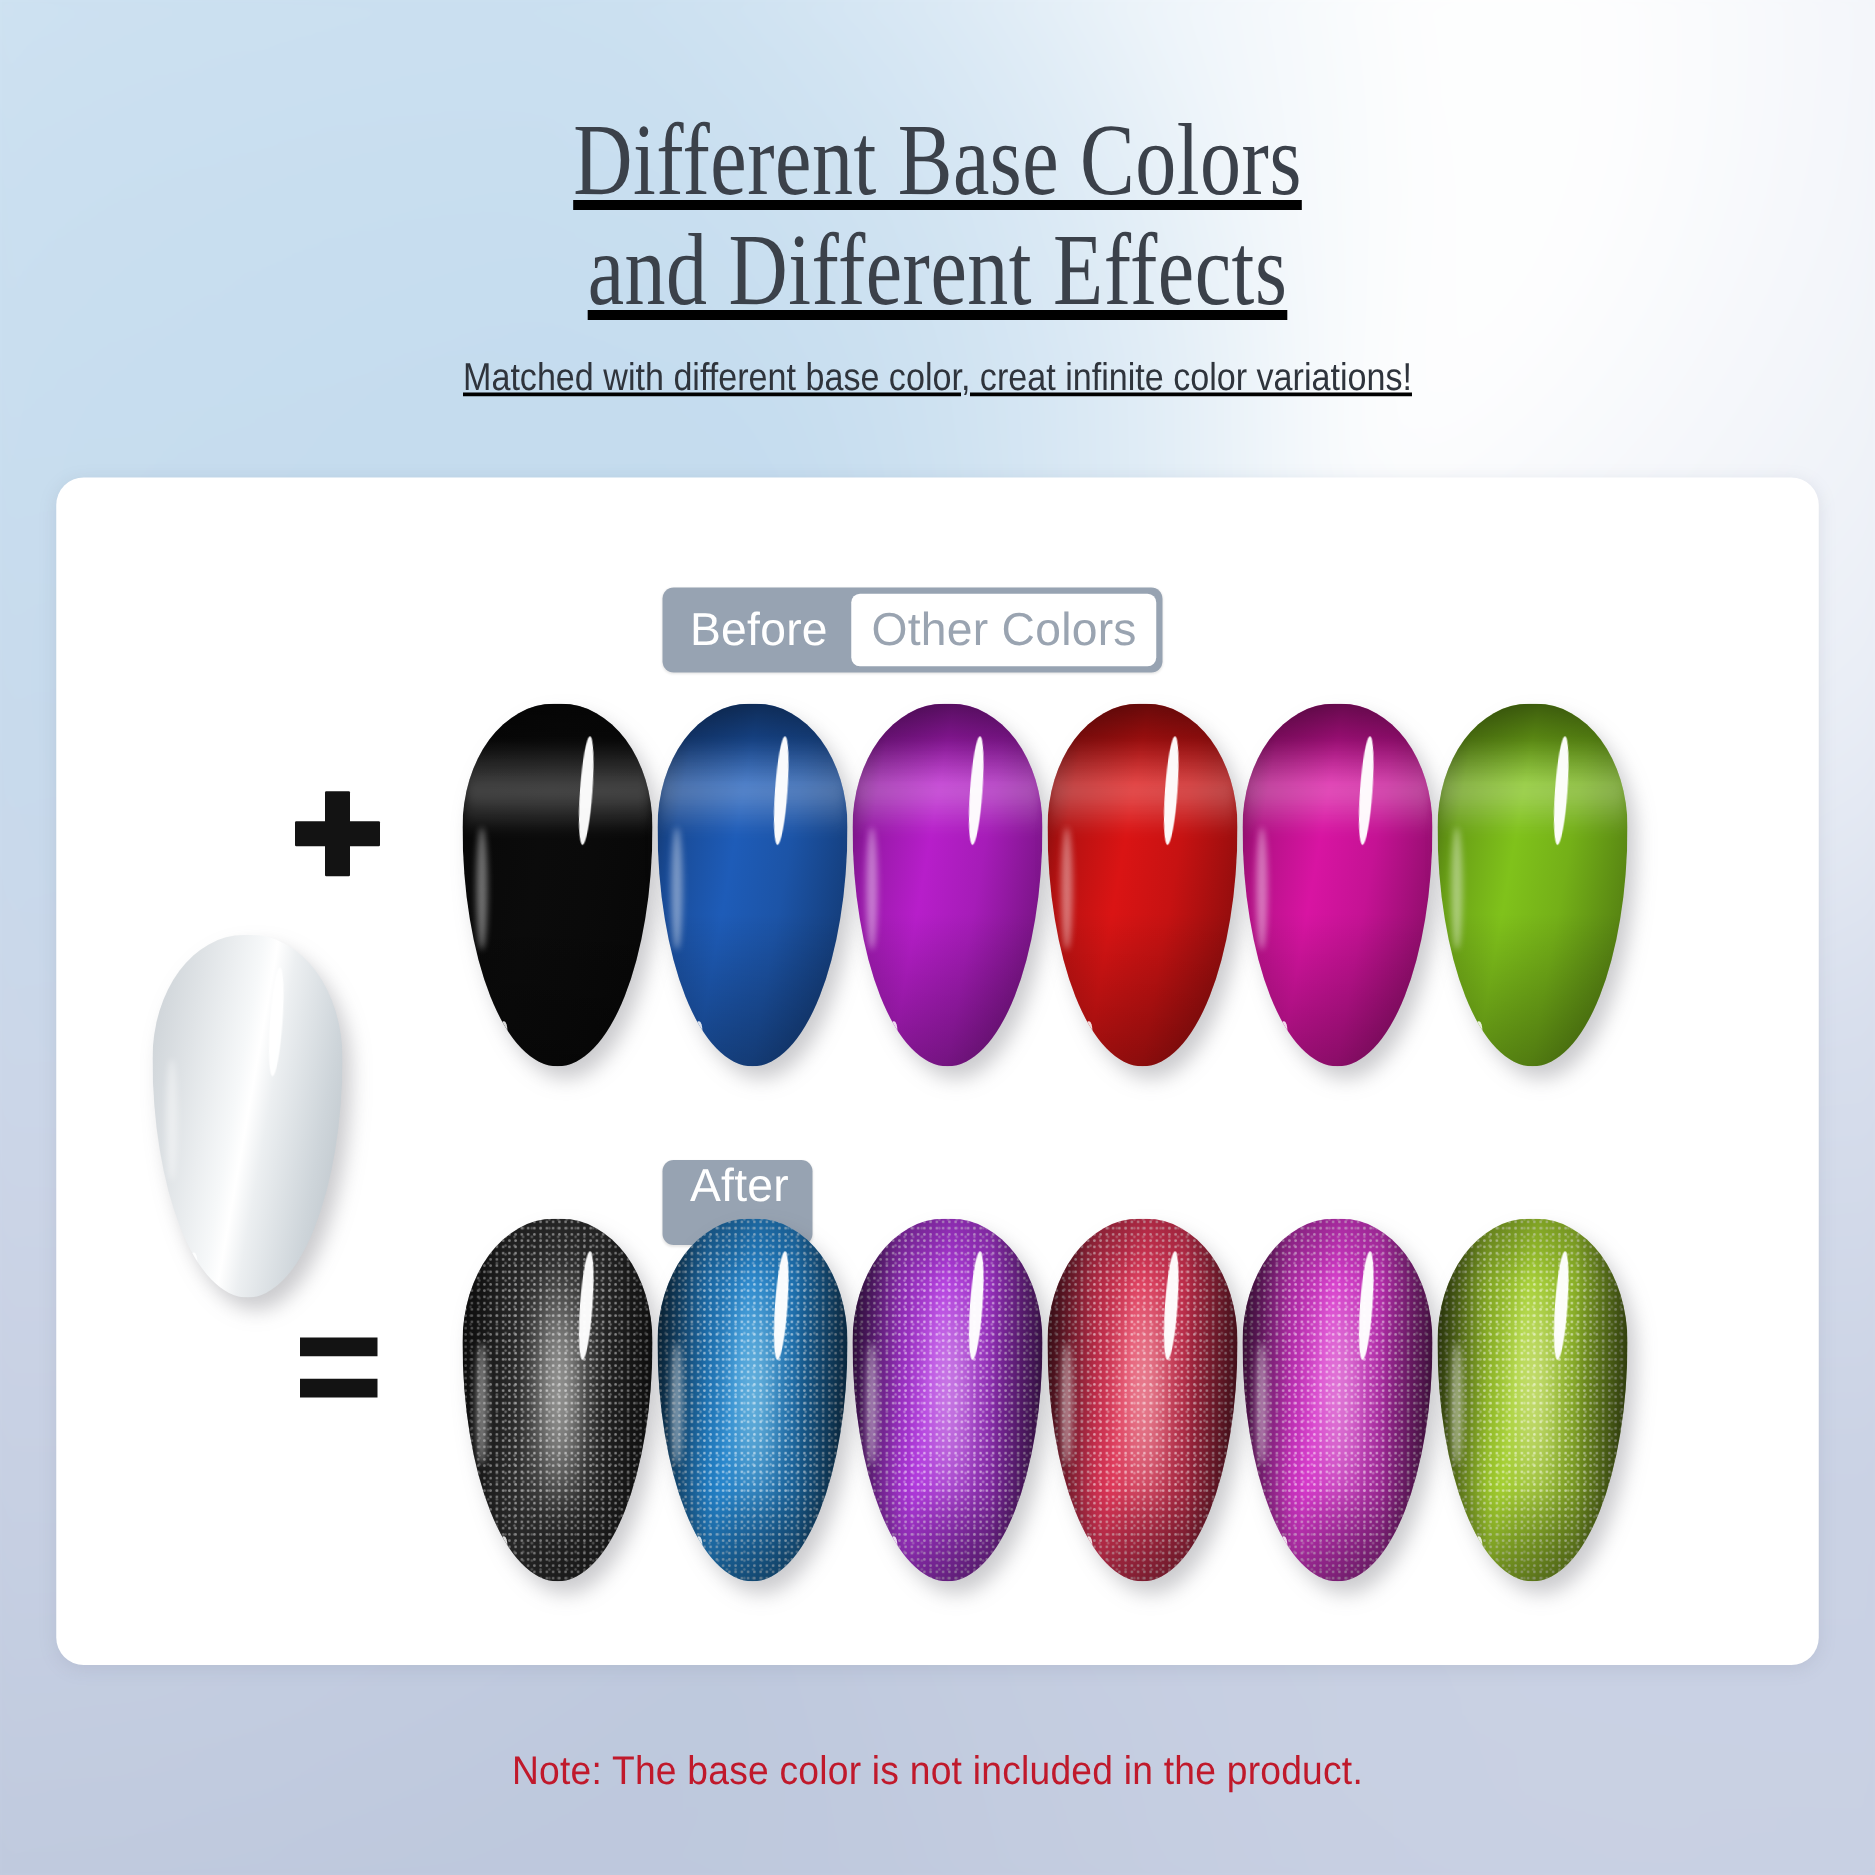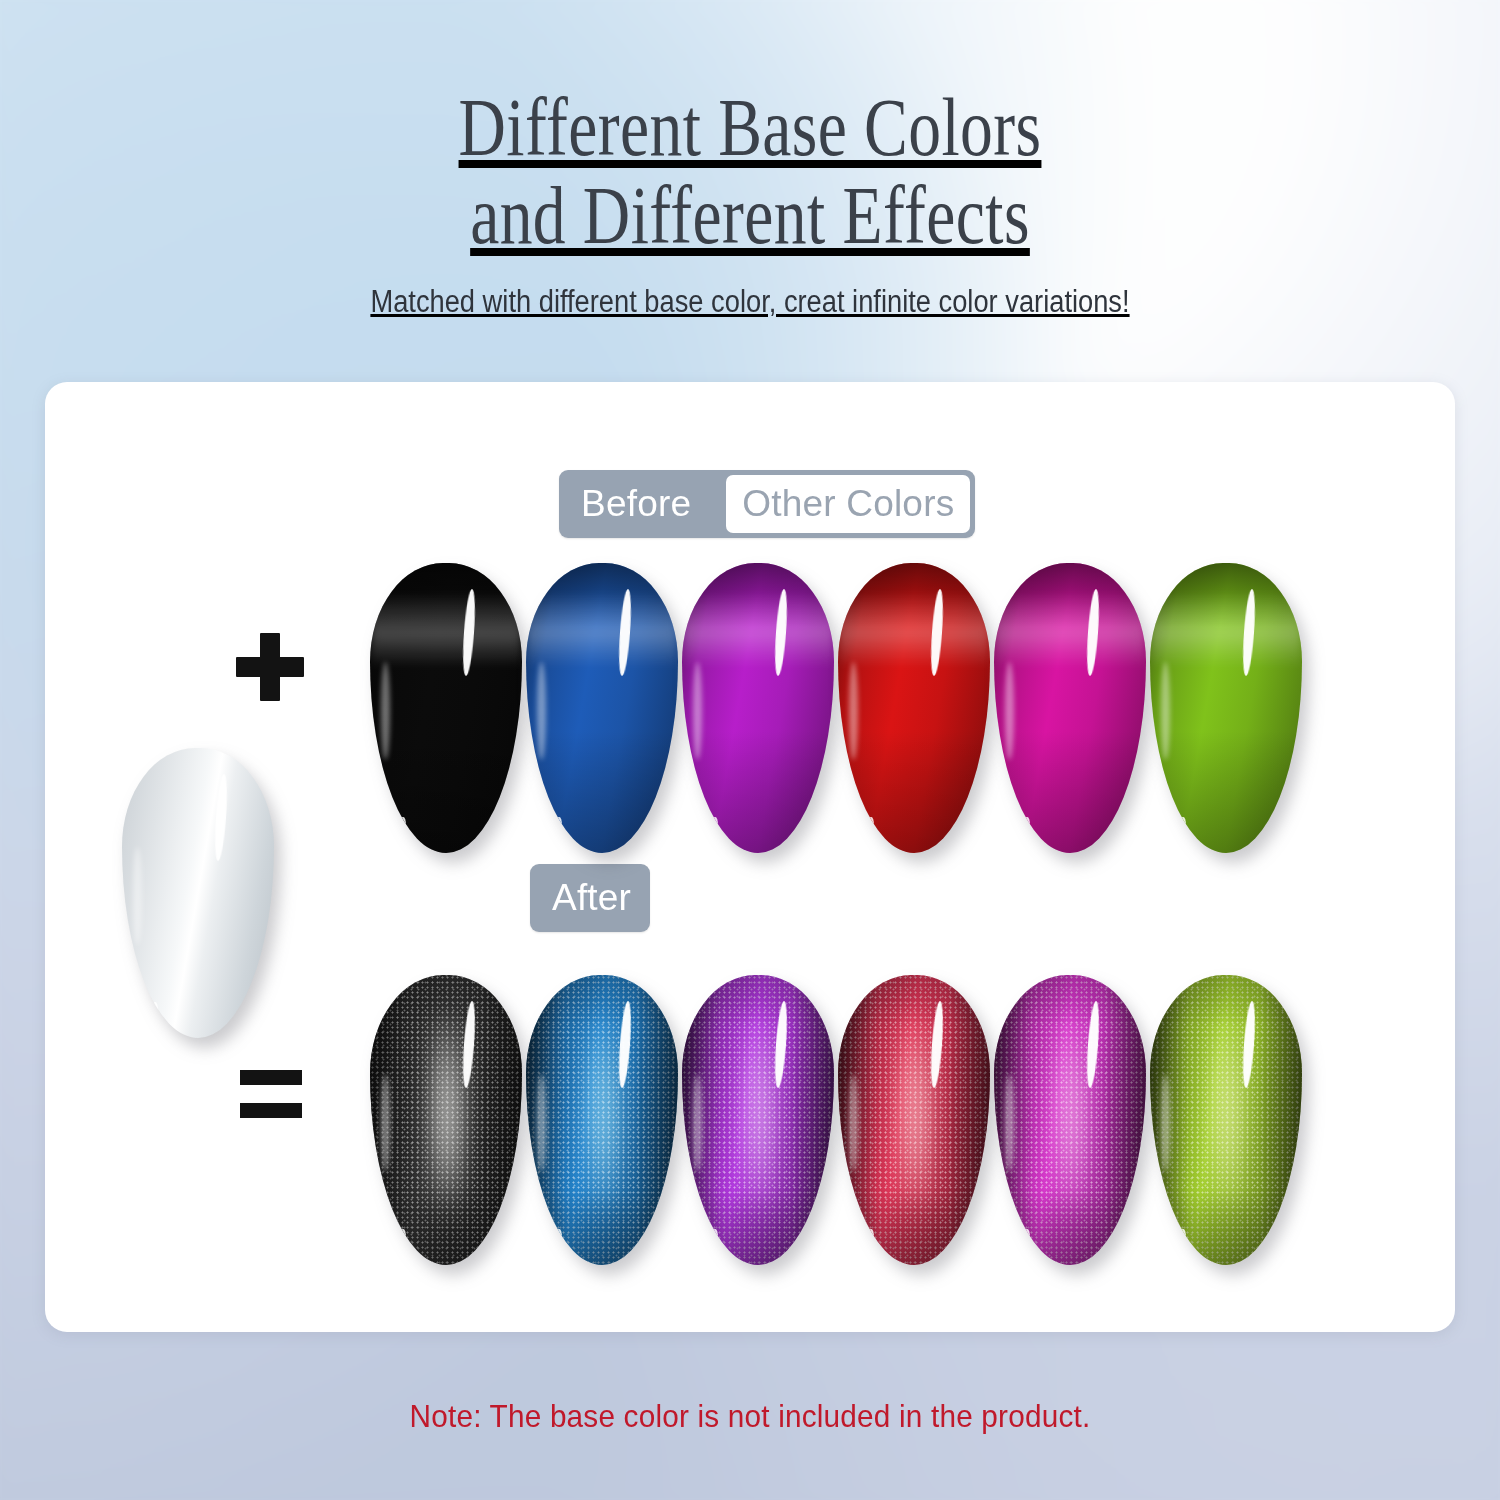--- a/index.html
+++ b/index.html
@@ -100,30 +100,30 @@
   .badge .lead {
     display:flex; align-items:center;
     padding:0 19px 0 22px;
     color:#ffffff;
     font-size:37px;
     letter-spacing:.2px;
     transform:none;
   }
   .badge .pill {
     display:flex; align-items:center;
-    margin:5px 5px 5px 16px;
+    margin:5px 5px 5px 0;
     padding:0 16px;
     background:#ffffff;
     border-radius:7px;
     color:#9aa4b1;
     font-size:37px;
     letter-spacing:.2px;
   }
-  .badge-before { left:559px; top:470px;justify-content:space-between; }
-  .badge-after  { left:530px; top:864px; }
+  .badge-before { left:530px; top:470px;justify-content:space-between; }
+  .badge-after  { left:530px; top:928px;flex-direction:column; }
 
   
   .nail {
     position:absolute;
     border-radius:48% 48% 50% 50% / 34% 34% 66% 66%;
     overflow:hidden;
     filter:drop-shadow(7px 10px 8px rgba(70,70,80,.28));
   }
   .nail::after {           
     content:"";

